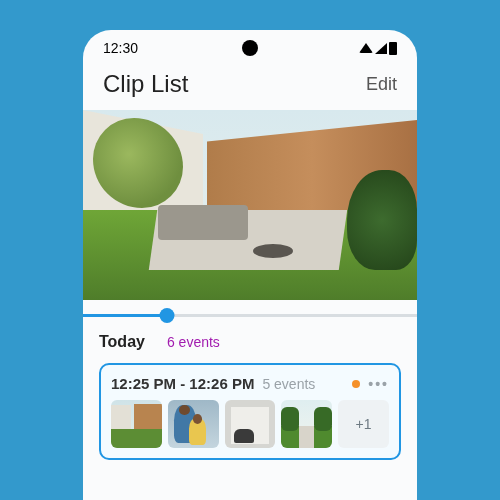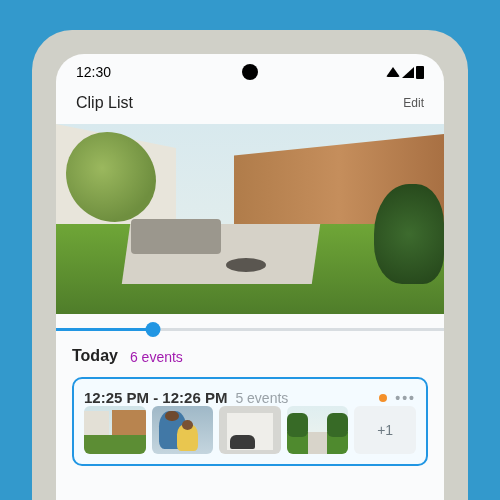--- a/index.html
+++ b/index.html
@@ -6,25 +6,25 @@
   body {
     background: #3399cc;
     width: 500px;
     height: 500px;
     font-family: -apple-system, Helvetica, Arial, sans-serif;
     display: flex;
     justify-content: center;
     overflow: hidden;
   }
   .phone {
-    width: 436px;
+    width: 334px;
     margin-top: 30px;
     background: #d0d0c8;
     border-radius: 40px 40px 0 0;
-    padding: 24px;
+    padding: 0;
   }
   .screen {
     background: #fafbfc;
     border-radius: 28px 28px 0 0;
     overflow: hidden;
     position: relative;
     height: 560px;
   }
   .statusbar {
     display: flex;
@@ -60,22 +60,22 @@
   }
   .batt {
     width: 8px; height: 13px; background:#000; border-radius:1px;
   }
   .header {
     display: flex;
     justify-content: space-between;
     align-items: center;
     padding: 8px 20px 12px 20px;
   }
-  .title { font-size: 16px; font-weight: 500; color:#222; }
-  .edit { font-size: 12px; color: #555; }
+  .title { font-size: 24px; font-weight: 500; color:#222; }
+  .edit { font-size: 18px; color: #555; }
   .video {
     height: 190px;
     position: relative;
     overflow: hidden;
   }
   .sky { position:absolute; inset:0; background: linear-gradient(#d8e9ee, #e8f0ec); }
   .grass {
     position:absolute; left:0; right:0; bottom:0; height:90px;
     background: linear-gradient(#6fa637,#4f7d2a);
   }
@@ -124,32 +124,33 @@
   }
   .knob {
     position:absolute; top:8px; left:25%;
     width:15px; height:15px; background:#2196e3; border-radius:50%;
     transform: translateX(-50%);
   }
   .section {
     padding: 10px 16px 14px 16px;
   }
   .sect-head {
-    display:flex; align-items:flex-end; gap:12px; margin-bottom:12px;
+    display:flex; align-items:center; gap:22px; margin-bottom:12px;
   }
   .sect-title { font-weight:600; font-size:16px; color:#222; }
   .sect-sub { font-size:14px; color:#a21caf; }
   .card {
     border: 2px solid #2196e3;
     border-radius: 10px;
     padding: 10px;
     background: #f4fbff;
   }
   .card-head {
     display:flex; align-items:center; justify-content:space-between;
+    margin-bottom:8px;
   }
   .card-left { display:flex; align-items:baseline; gap:8px; }
   .range { font-weight:600; font-size:15px; color:#333; }
   .count { font-size:14px; color:#9aa2a8; }
   .card-right { display:flex; align-items:center; gap:8px;}
   .dot { width:8px; height:8px; background:#f4902a; border-radius:50%; }
   .more { color:#9aa2a8; letter-spacing:2px; font-weight:700; font-size:14px;}
   .thumbs { display:flex; gap:6px; }
   .thumb {
     flex:1; height:48px; border-radius:6px; position:relative; overflow:hidden;

